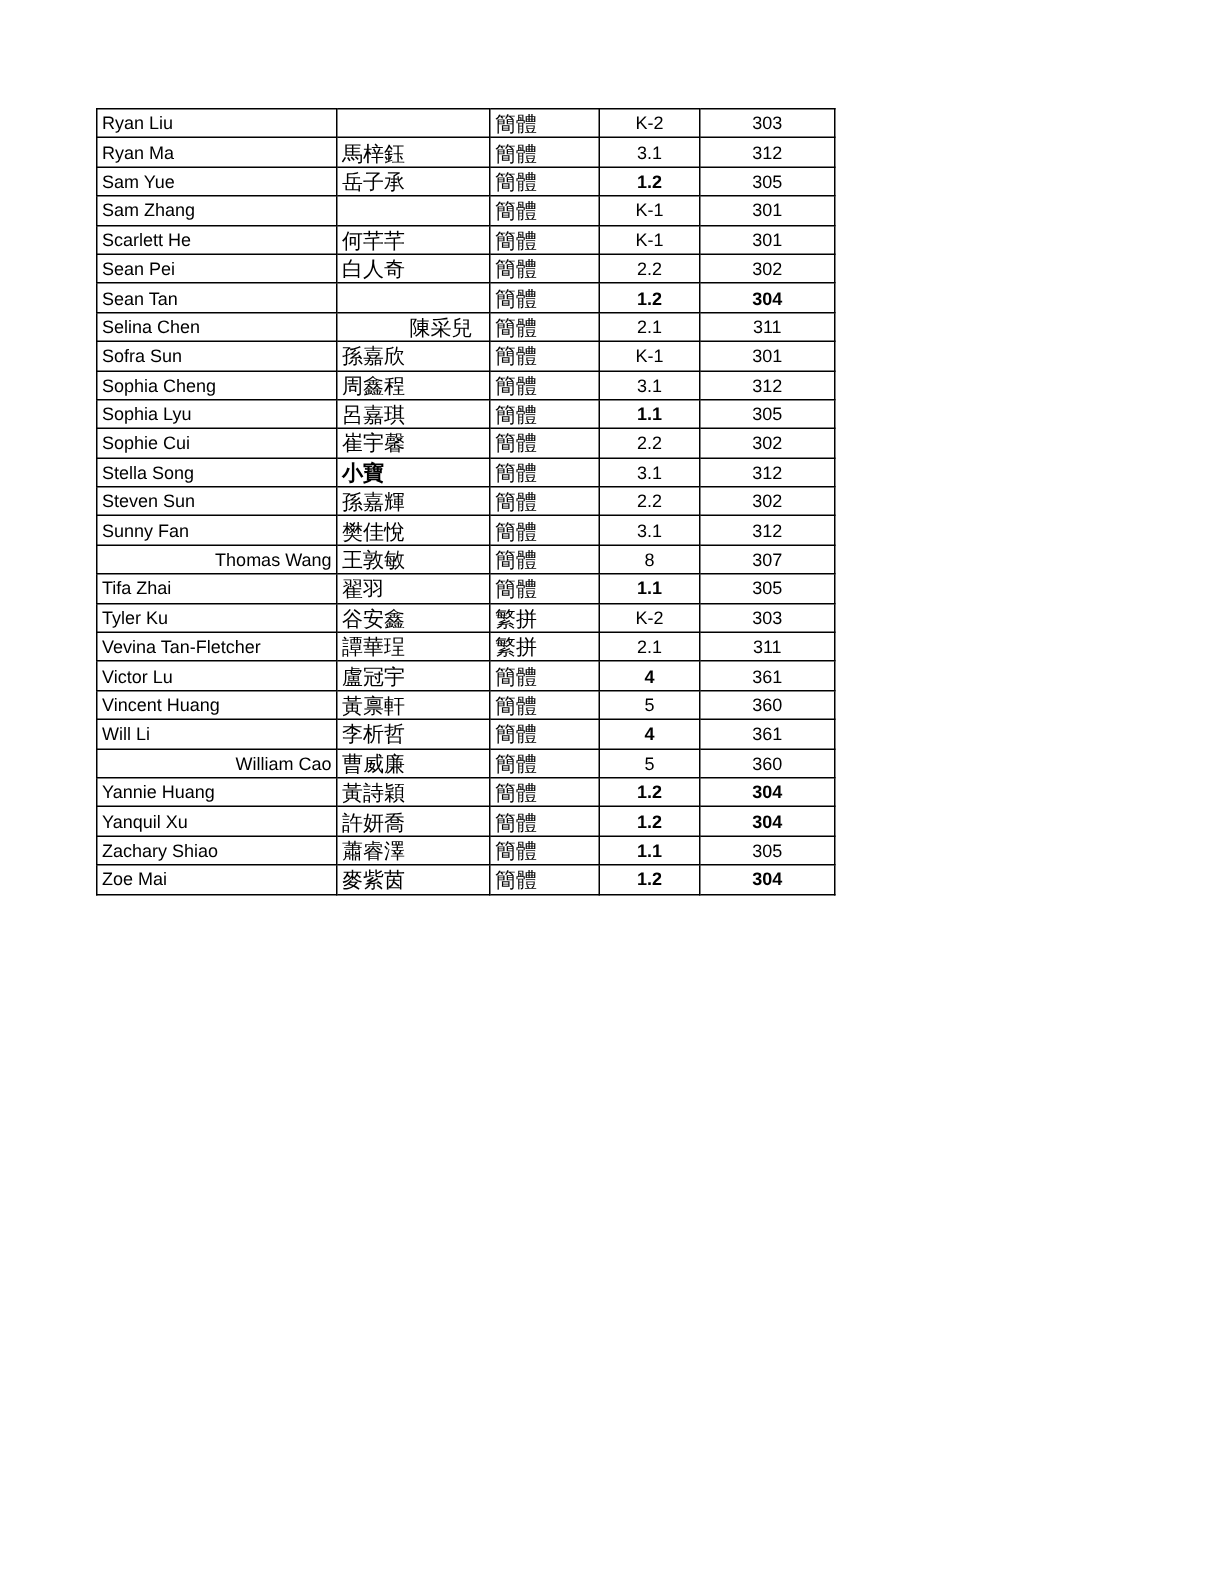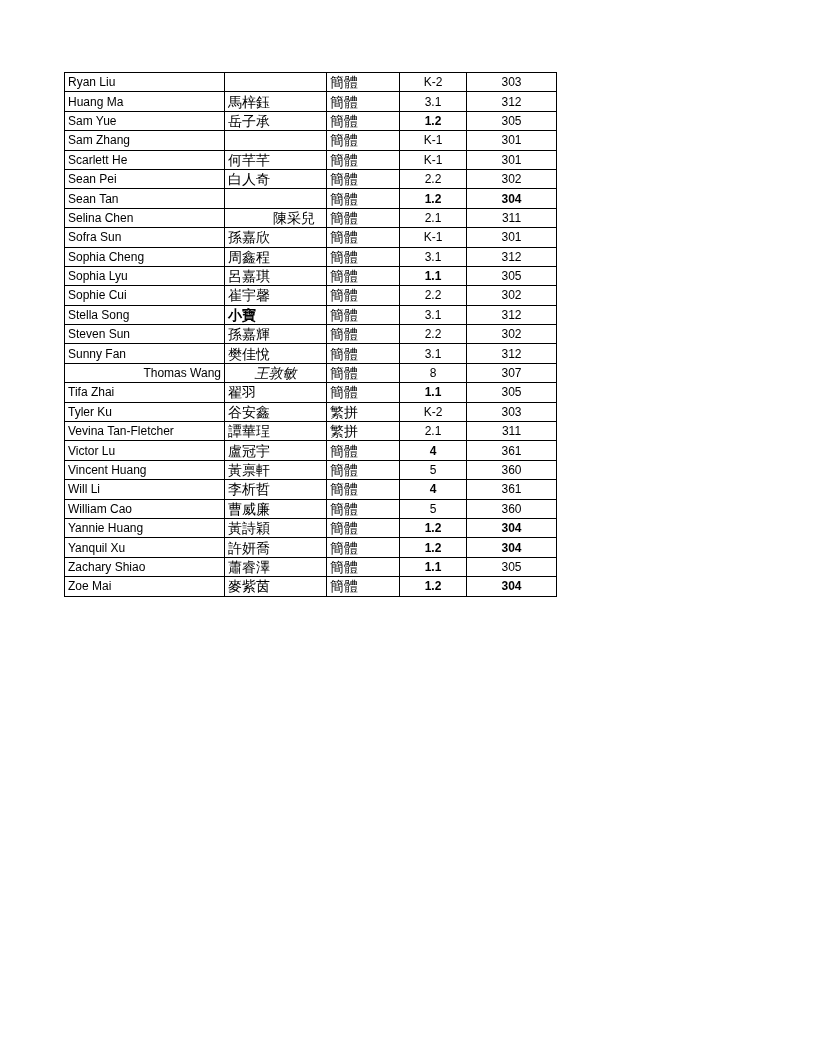--- a/index.html
+++ b/index.html
@@ -54,21 +54,21 @@
       </colgroup>
     <tbody id="roster-body">
         <tr>
           <td style="text-align: left;">Ryan Liu</td>
           <td class="cjk" style="text-align: left;"></td>
           <td class="cjk" style="text-align: left;">簡體</td>
           <td style="text-align: center;">K-2</td>
           <td style="text-align: center;">303</td>
         </tr>
         <tr>
-          <td style="text-align: left;">Huang Ma</td>
+          <td style="text-align: left;">Ryan Ma</td>
           <td class="cjk" style="text-align: left;">馬梓鈺</td>
           <td class="cjk" style="text-align: left;">簡體</td>
           <td style="text-align: center;">3.1</td>
           <td style="text-align: center;">312</td>
         </tr>
         <tr>
           <td style="text-align: left;">Sam Yue</td>
           <td class="cjk" style="text-align: left;">岳子承</td>
           <td class="cjk" style="text-align: left;">簡體</td>
           <td class="bold" style="text-align: center;">1.2</td>
@@ -153,21 +153,21 @@
         </tr>
         <tr>
           <td style="text-align: left;">Sunny Fan</td>
           <td class="cjk" style="text-align: left;">樊佳悅</td>
           <td class="cjk" style="text-align: left;">簡體</td>
           <td style="text-align: center;">3.1</td>
           <td style="text-align: center;">312</td>
         </tr>
         <tr>
           <td style="text-align: right;">Thomas Wang</td>
-          <td class="cjk" style="text-align: center; font-style: italic;">王敦敏</td>
+          <td class="cjk" style="text-align: left;">王敦敏</td>
           <td class="cjk" style="text-align: left;">簡體</td>
           <td style="text-align: center;">8</td>
           <td style="text-align: center;">307</td>
         </tr>
         <tr>
           <td style="text-align: left;">Tifa Zhai</td>
           <td class="cjk" style="text-align: left;">翟羽</td>
           <td class="cjk" style="text-align: left;">簡體</td>
           <td class="bold" style="text-align: center;">1.1</td>
           <td style="text-align: center;">305</td>
@@ -201,21 +201,21 @@
           <td style="text-align: center;">360</td>
         </tr>
         <tr>
           <td style="text-align: left;">Will Li</td>
           <td class="cjk" style="text-align: left;">李析哲</td>
           <td class="cjk" style="text-align: left;">簡體</td>
           <td class="bold" style="text-align: center;">4</td>
           <td style="text-align: center;">361</td>
         </tr>
         <tr>
-          <td style="text-align: left;">William Cao</td>
+          <td style="text-align: right;">William Cao</td>
           <td class="cjk" style="text-align: left;">曹威廉</td>
           <td class="cjk" style="text-align: left;">簡體</td>
           <td style="text-align: center;">5</td>
           <td style="text-align: center;">360</td>
         </tr>
         <tr>
           <td style="text-align: left;">Yannie Huang</td>
           <td class="cjk" style="text-align: left;">黃詩穎</td>
           <td class="cjk" style="text-align: left;">簡體</td>
           <td class="bold" style="text-align: center;">1.2</td>

